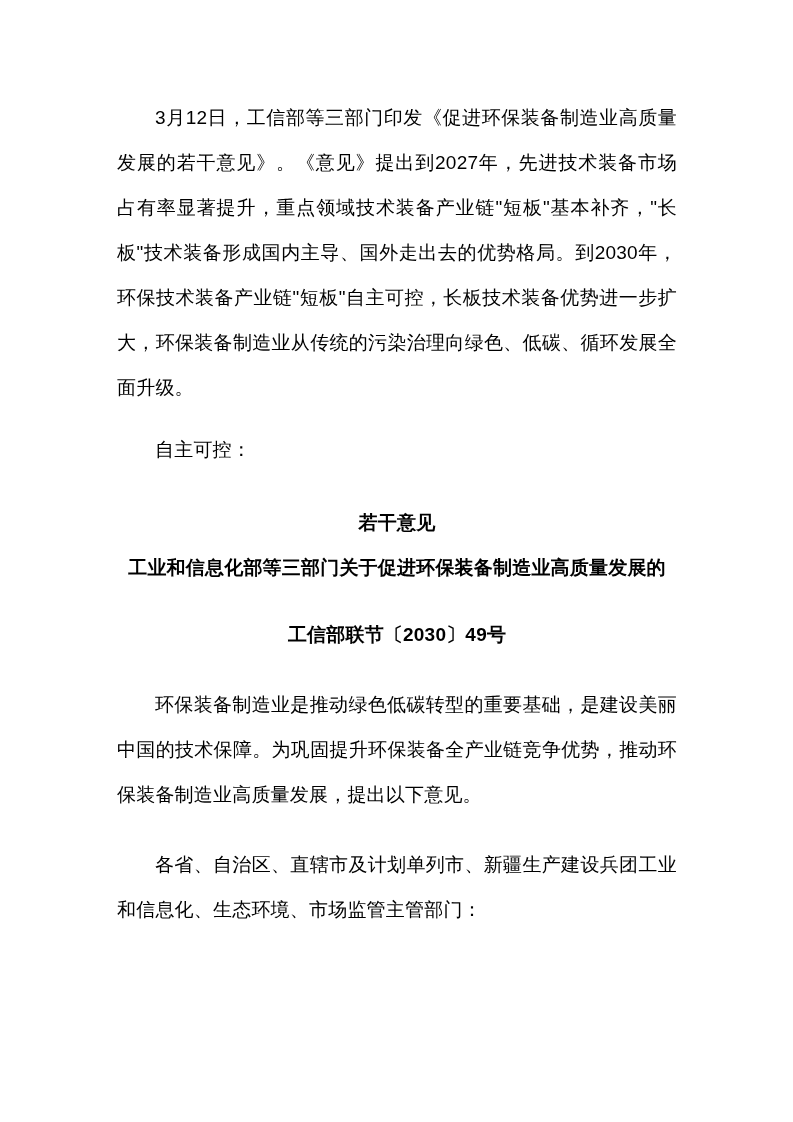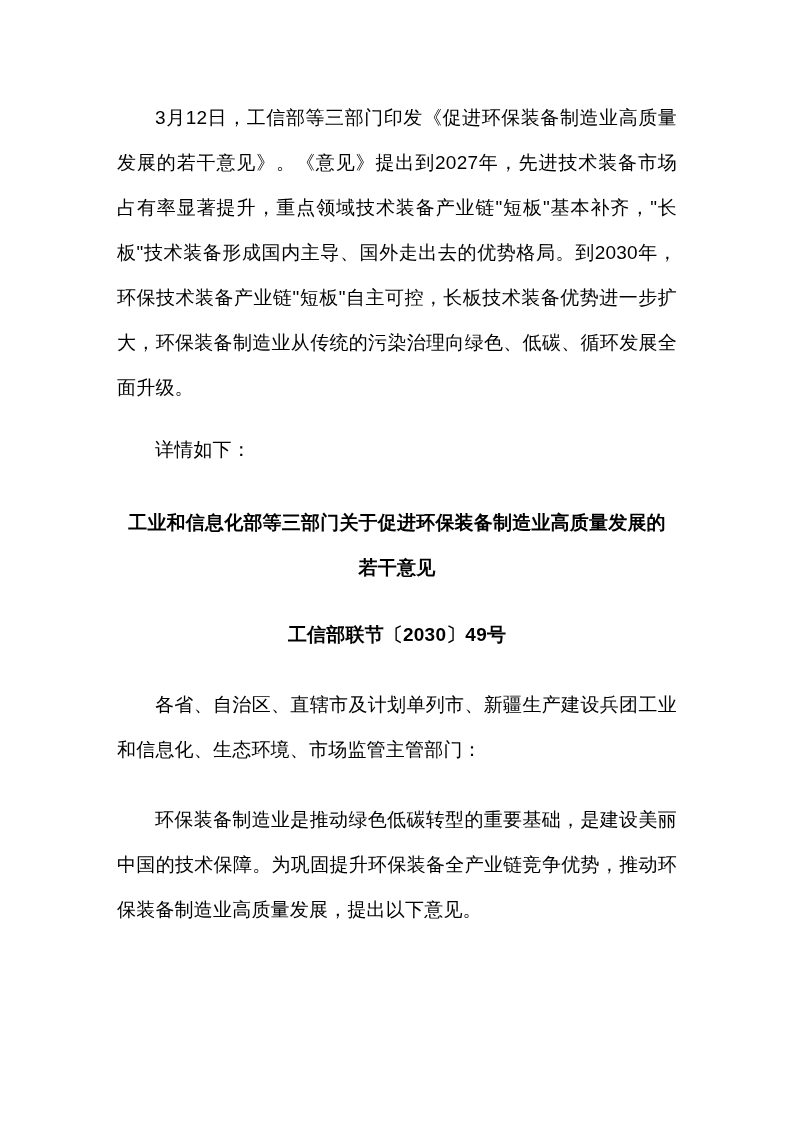--- a/index.html
+++ b/index.html
@@ -59,27 +59,27 @@
   .mb-25 { margin-bottom: 25px; }
   .mb-28 { margin-bottom: 28px; }
 </style>
 </head>
 <body>
 
 <div class="page">
 
   <p class="para indent mb-17">3月12日，工信部等三部门印发《促进环保装备制造业高质量发展的若干意见》。《意见》提出到2027年，先进技术装备市场占有率显著提升，重点领域技术装备产业链"短板"基本补齐，"长板"技术装备形成国内主导、国外走出去的优势格局。到2030年，环保技术装备产业链"短板"自主可控，长板技术装备优势进一步扩大，环保装备制造业从传统的污染治理向绿色、低碳、循环发展全面升级。</p>
 
-  <p class="para indent mb-28">详情如下：</p>
+  <p class="para indent mb-28">自主可控：</p>
 
   <h1 class="doc-title mb-22">
+    <div>若干意见</div>
     <div>工业和信息化部等三部门关于促进环保装备制造业高质量发展的</div>
-    <div>若干意见</div>
   </h1>
 
   <p class="doc-number mb-25">工信部联节〔2030〕49号</p>
 
+  <p class="para indent mb-25">环保装备制造业是推动绿色低碳转型的重要基础，是建设美丽中国的技术保障。为巩固提升环保装备全产业链竞争优势，推动环保装备制造业高质量发展，提出以下意见。</p>
+
   <p class="para indent mb-25">各省、自治区、直辖市及计划单列市、新疆生产建设兵团工业和信息化、生态环境、市场监管主管部门：</p>
-
-  <p class="para indent mb-25">环保装备制造业是推动绿色低碳转型的重要基础，是建设美丽中国的技术保障。为巩固提升环保装备全产业链竞争优势，推动环保装备制造业高质量发展，提出以下意见。</p>
 
 
 </div>
 
 </body></html>

